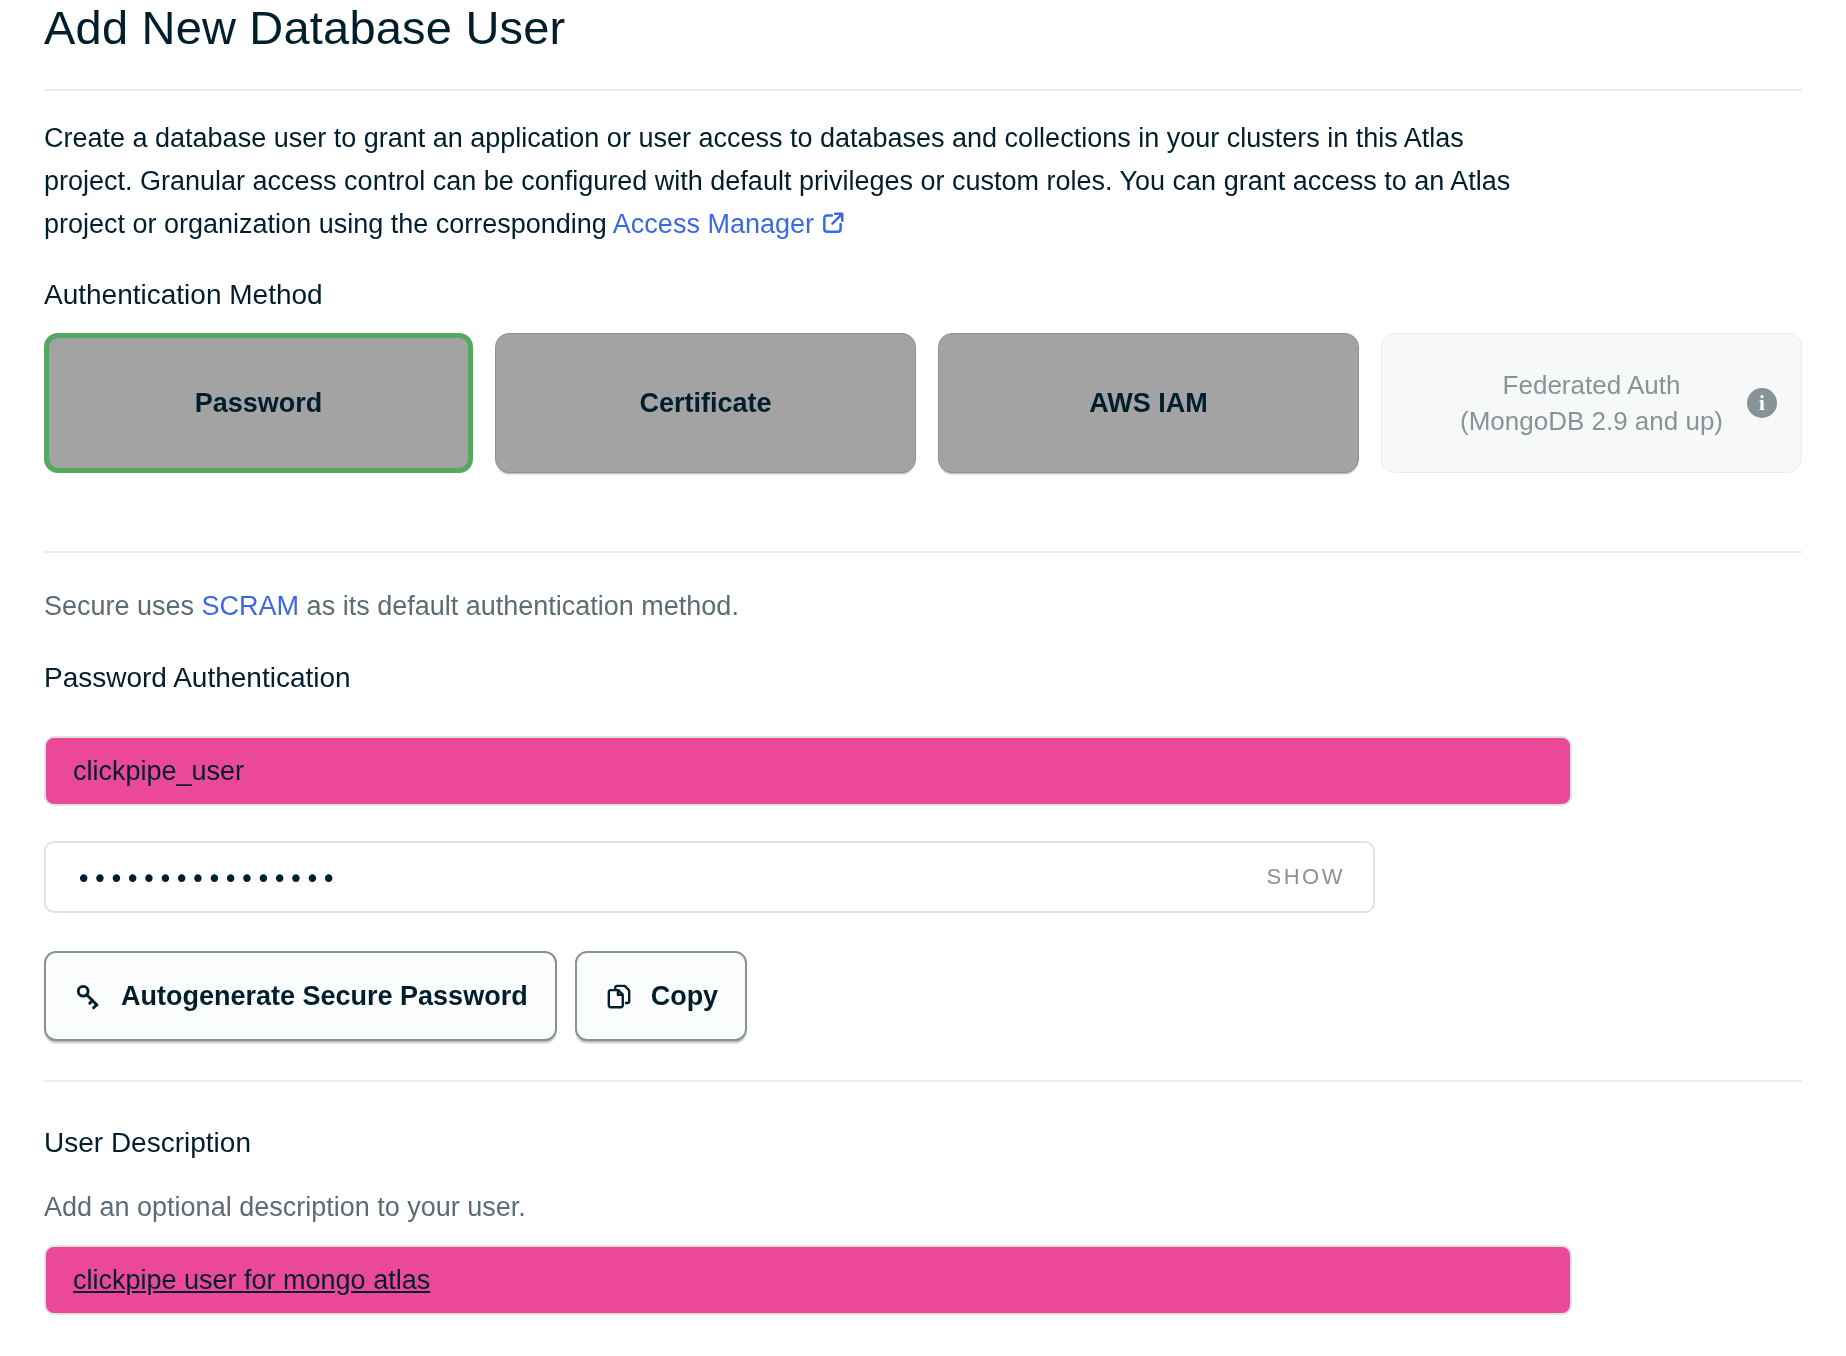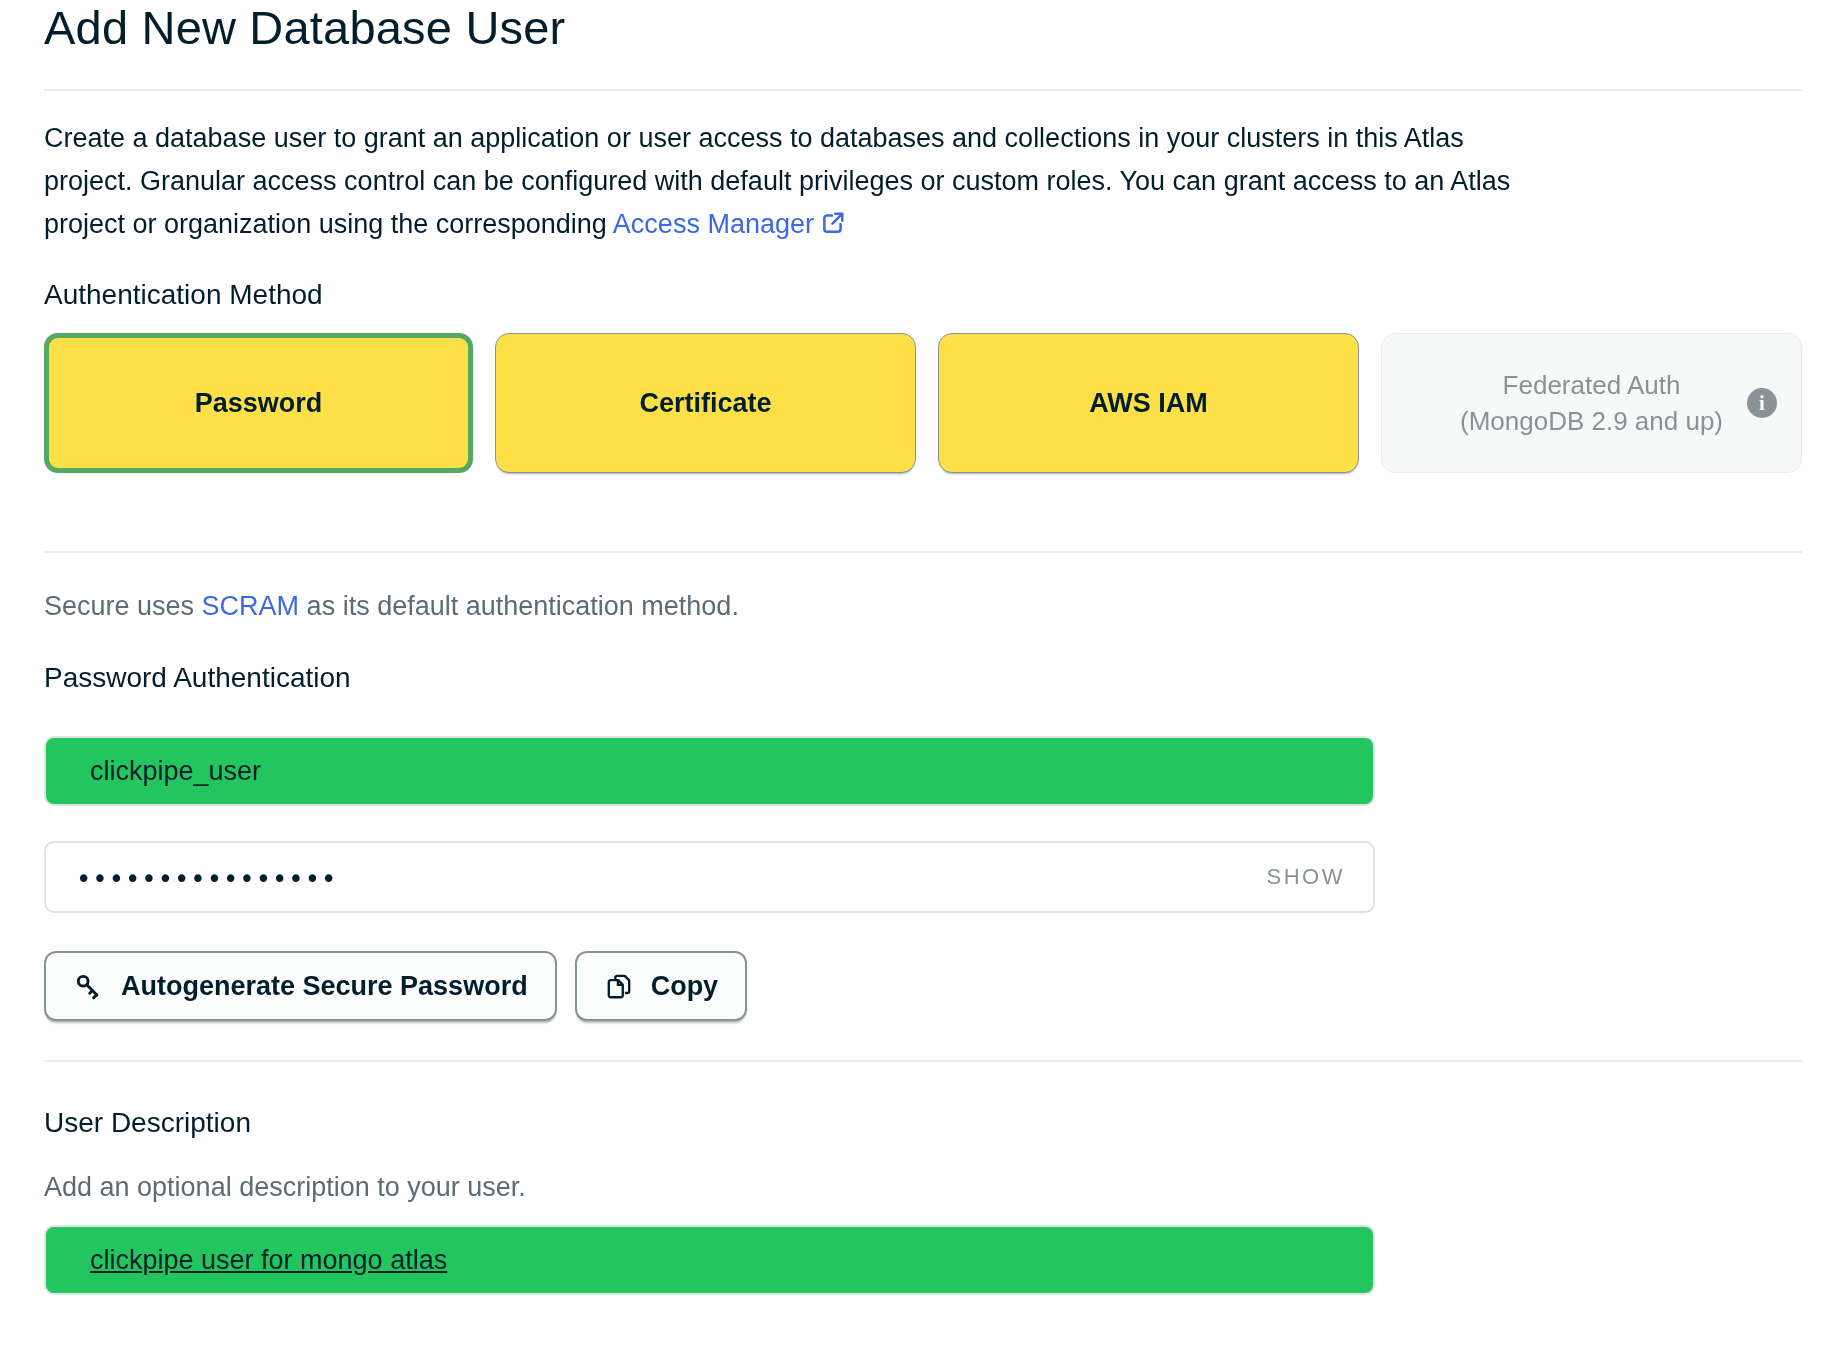--- a/index.html
+++ b/index.html
@@ -58,21 +58,21 @@
   .card {
     flex: 1;
     height: 140px;
     border-radius: 14px;
     display: flex;
     align-items: center;
     justify-content: center;
     font-size: 27px;
     font-weight: 700;
     color: #001E2B;
-    background: #fde047;
+    background: #a3a3a3;
     border: 1.5px solid #889397;
     box-shadow: 0 3px 2px -2px rgba(0,30,43,0.35);
     cursor: pointer;
     position: relative;
     text-align: center;
   }
   .card.selected {
     border: 5px solid #55A861;
     box-shadow: none;
   }
@@ -106,29 +106,29 @@
 
   .scram-note {
     margin-top: 38px;
     font-size: 27px;
     color: #5C6C75;
   }
   .pw-heading { margin-top: 40px; }
 
   .text-input {
     display: block;
-    width: 1331px;
+    width: 1528px;
     height: 70px;
     border: 2px solid #DEE3E6;
     border-radius: 10px;
-    background: #22c55e;
+    background: #ec4899;
     font-family: "Liberation Sans", "DejaVu Sans", sans-serif;
     font-size: 27px;
     color: #001E2B;
-    padding: 0 44px;
+    padding: 0 27px;
     outline: none;
   }
   .username-input { margin-top: 42px; }
 
   .password-field {
     margin-top: 35px;
     width: 1331px;
     height: 72px;
     border: 2px solid #DEE3E6;
     border-radius: 10px;
@@ -156,21 +156,21 @@
     font-family: inherit;
   }
 
   .btn-row {
     margin-top: 38px;
     display: flex;
     gap: 18px;
     align-items: center;
   }
   .btn {
-    height: 70px;
+    height: 90px;
     display: inline-flex;
     align-items: center;
     gap: 17px;
     padding: 0 27px;
     background: #FBFCFC;
     border: 2px solid #889397;
     border-radius: 12px;
     font-family: inherit;
     font-size: 27px;
     font-weight: 700;

